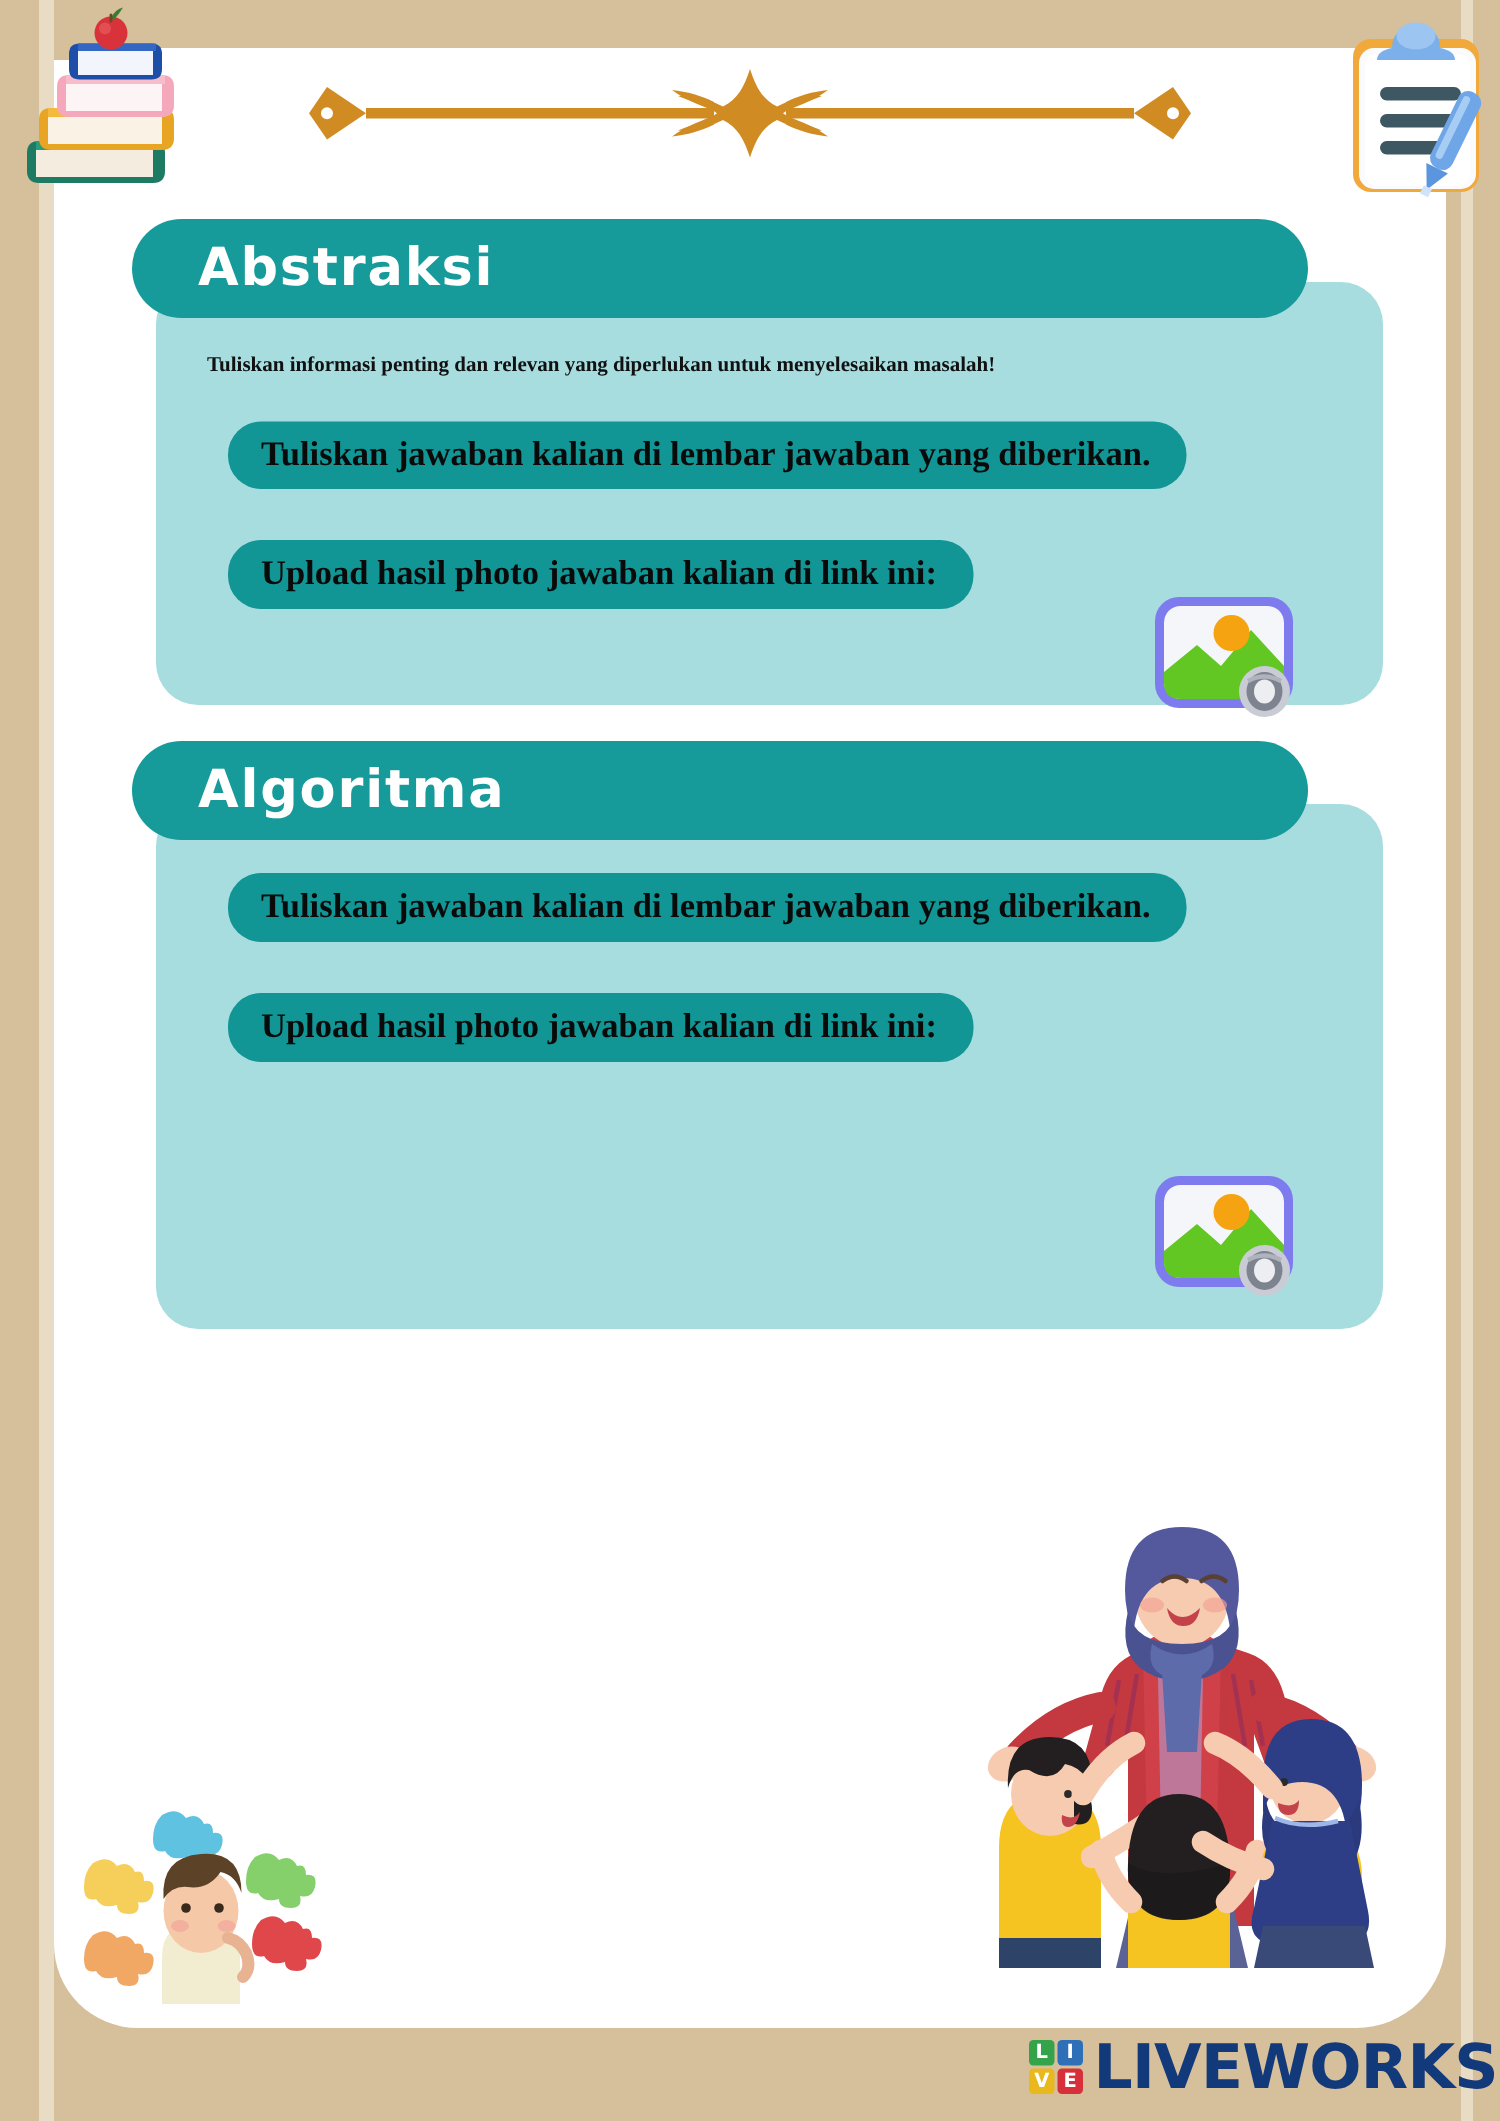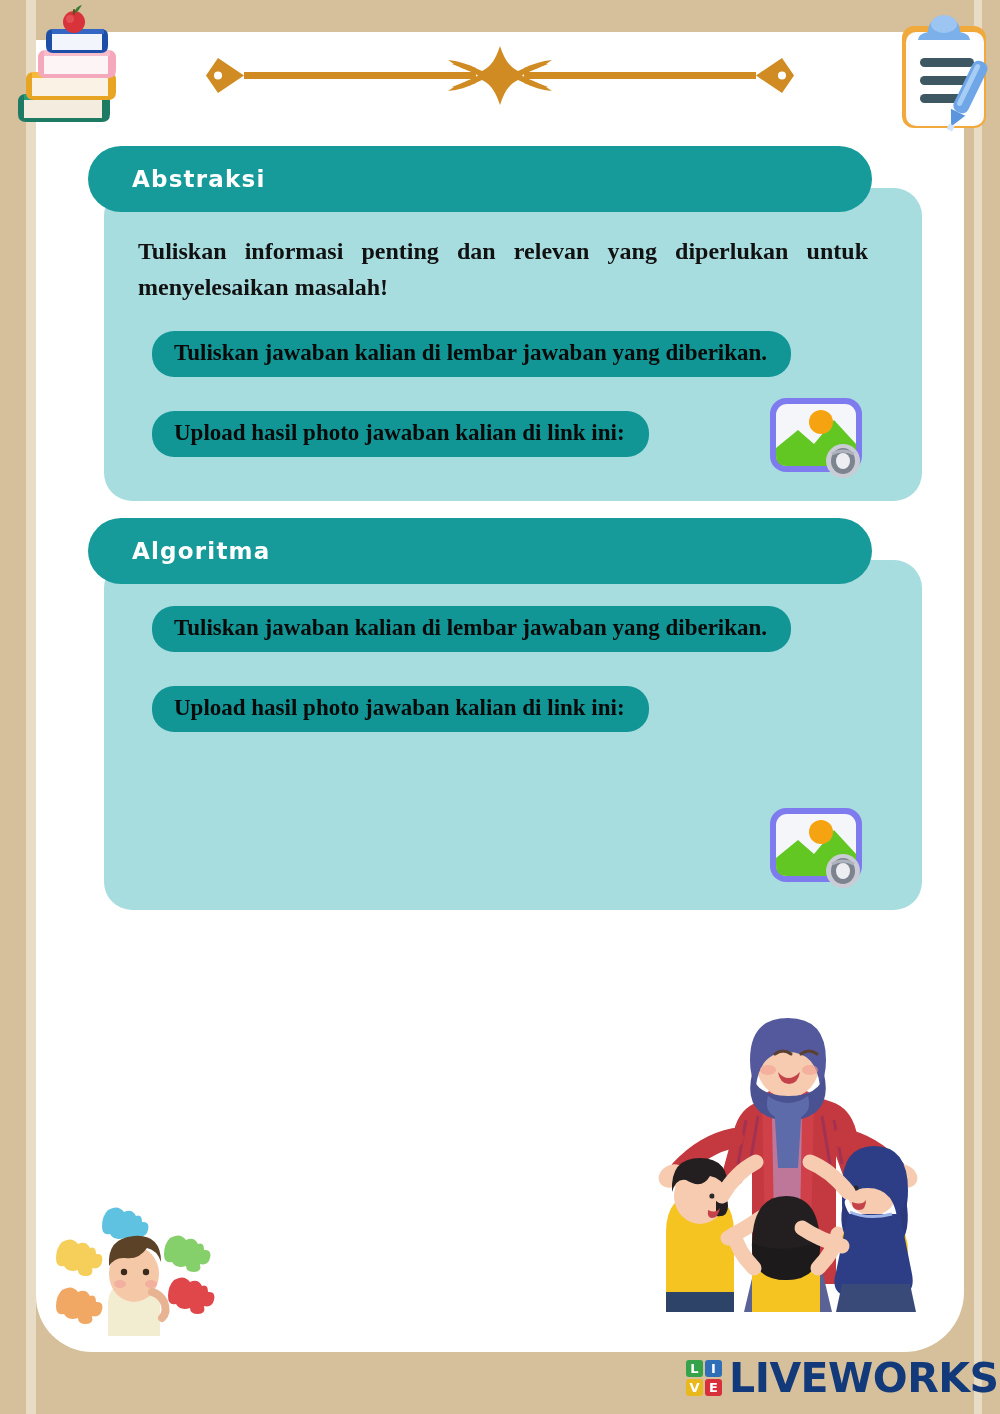--- a/index.html
+++ b/index.html
@@ -83,59 +83,59 @@
     left: 184px; top: 44px;
     width: 632px; height: 62px;
   }
 
   
   .card {
     position: absolute;
     width: 834px;
   }
   .card-abstraksi { left: 88px; top: 146px; }
-  .card-algoritma { left: 88px; top: 518px; }
+  .card-algoritma { left: 88px; top: 494px; }
 
   .card-header {
     position: relative;
     z-index: 2;
     width: 784px;
     height: 66px;
     background: #179a9a;
     border-radius: 36px;
     display: flex;
     align-items: center;
     padding-left: 44px;
     box-sizing: border-box;
   }
   .card-header-title {
     color: #ffffff;
     font-family: "DejaVu Sans", sans-serif;
-    font-size: 23px;
+    font-size: 35px;
     font-weight: 700;
     letter-spacing: 1.2px;
     line-height: 1;
   }
   .card-body {
     position: relative;
     margin-top: -24px;
     margin-left: 16px;
     width: 818px;
     background: #a8dde0;
     border-radius: 28px;
     padding: 46px 28px 34px 34px;
     box-sizing: border-box;
   }
   .card-body-abstraksi { min-height: 282px; }
   .card-body-algoritma { min-height: 350px; }
 
   .prompt-text {
     color: #111111;
     font-family: "Liberation Serif", serif;
-    font-size: 24px;
+    font-size: 14px;
     font-weight: 700;
     line-height: 1.48;
     margin: 0 0 26px 0;
     max-width: 730px;
   }
   .prompt-justify { text-align: justify; }
 
   .chip {
     display: inline-block;
     background: #119595;

